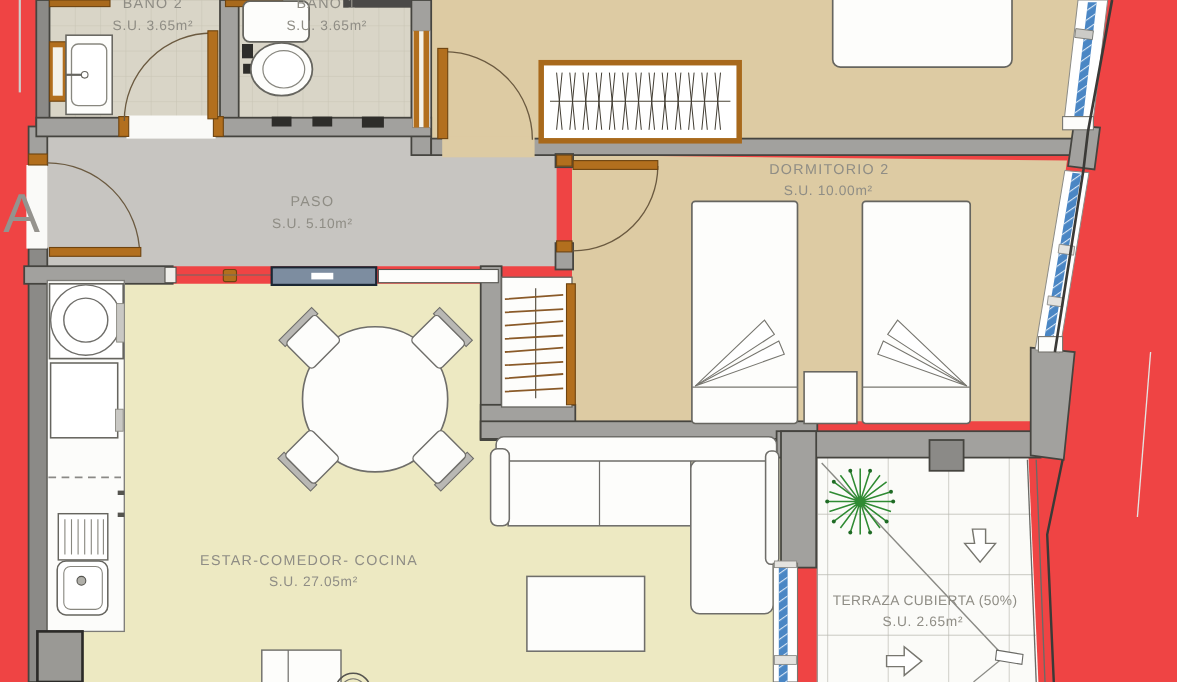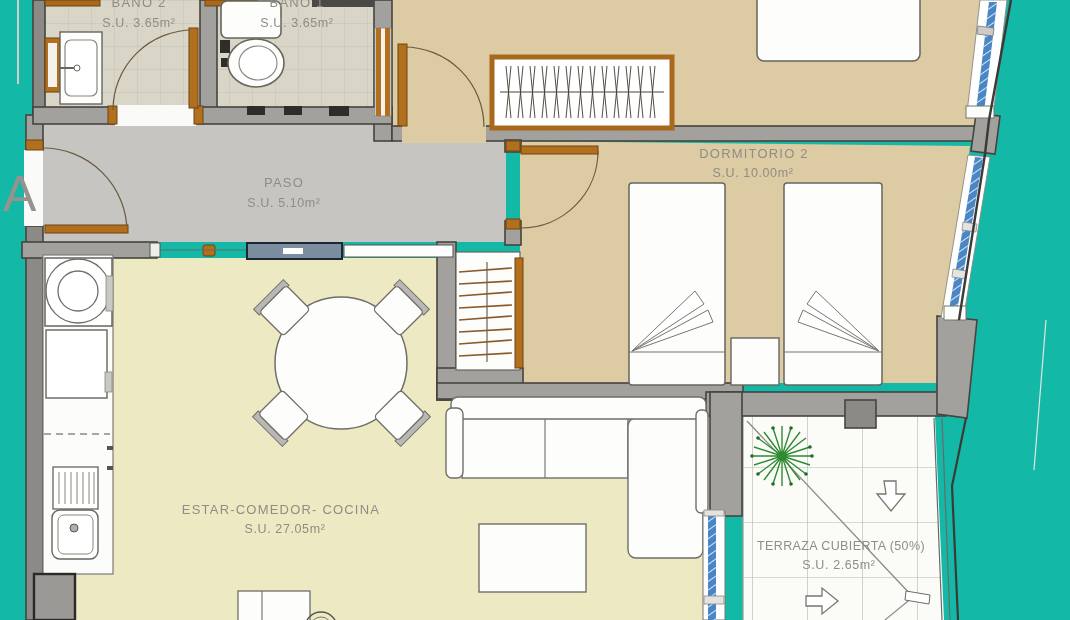--- a/index.html
+++ b/index.html
@@ -1,16 +1,16 @@
 <!DOCTYPE html>
 <html><head>
 <meta charset="utf-8">
 <style>
   html,body{margin:0;padding:0;background:#ffffff;}
-  .stage{position:relative;width:1070px;height:620px;overflow:hidden;background:#14b8a6;}
+  .stage{position:relative;width:1070px;height:620px;overflow:hidden;background:#ef4444;}
   svg{display:block;}
   .room-name{font-family:"Liberation Sans",sans-serif;font-size:13px;letter-spacing:1.2px;fill:#8f8d85;text-anchor:middle;}
   .room-area{font-family:"Liberation Sans",sans-serif;font-size:12.5px;letter-spacing:0.6px;fill:#8f8d85;text-anchor:middle;}
   .room-name.small{font-size:12.5px;letter-spacing:0.4px;}
   .block-letter{font-family:"Liberation Sans",sans-serif;font-size:50px;fill:#95938e;}
 </style>
 </head>
 <body>
 
 <div class="stage">

